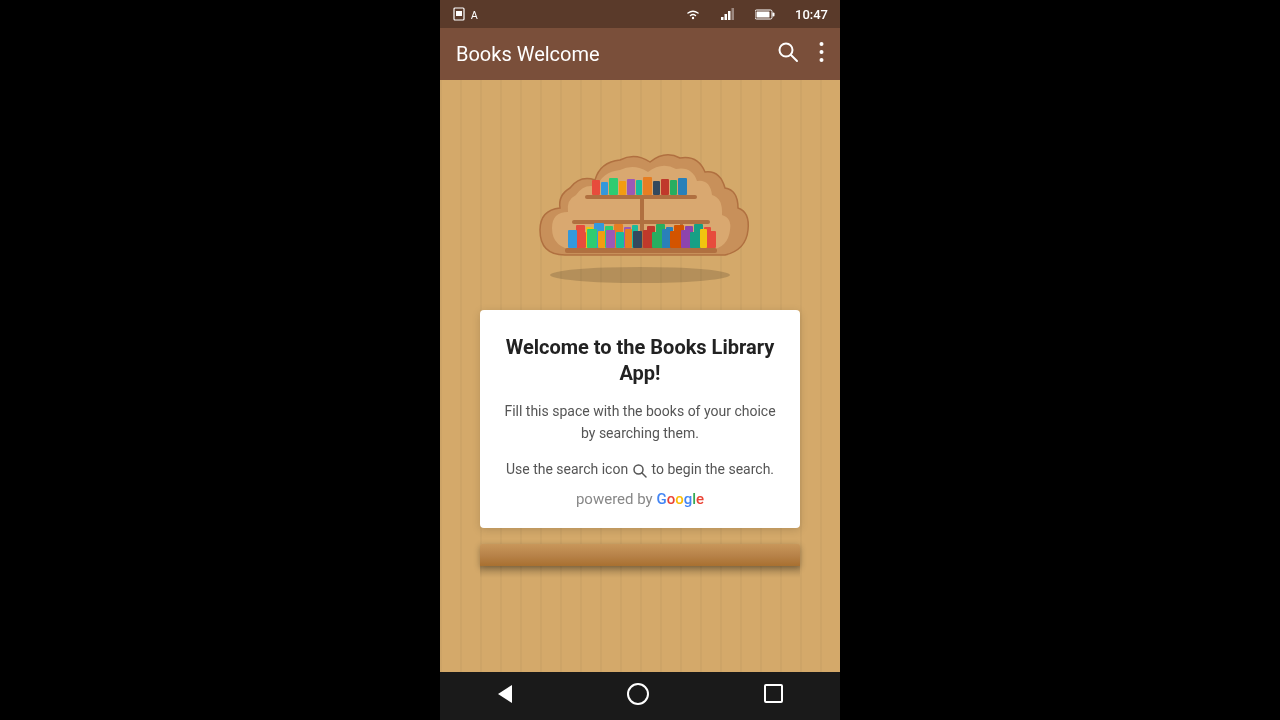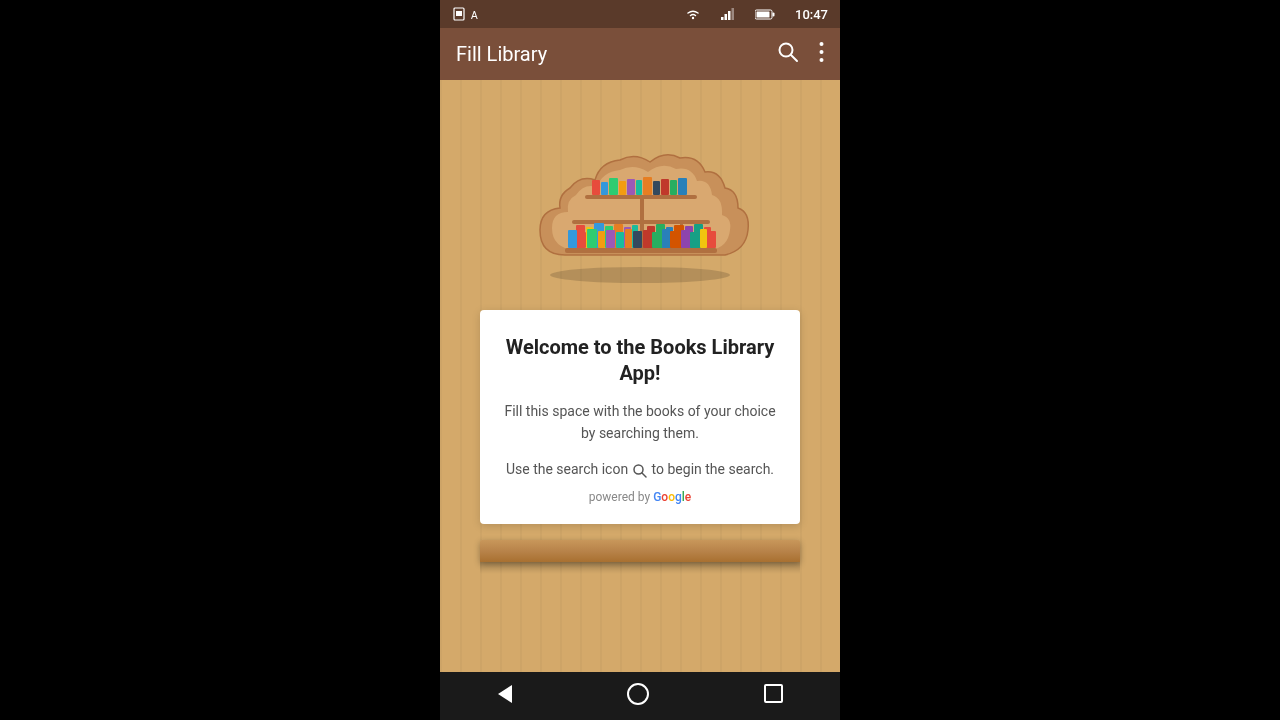--- a/index.html
+++ b/index.html
@@ -143,21 +143,21 @@
       line-height: 1.6;
       margin-bottom: 8px;
     }
 
     .search-inline-icon {
       font-size: 16px;
       vertical-align: middle;
     }
 
     .powered-by {
-      font-size: 12px;
+      font-size: 15px;
       color: #888;
     }
 
     .google-text {
       font-weight: 500;
     }
     .g-blue { color: #4285F4; }
     .g-red { color: #EA4335; }
     .g-yellow { color: #FBBC05; }
     .g-green { color: #34A853; }
@@ -265,21 +265,21 @@
       <svg width="20" height="11" viewBox="0 0 20 11">
         <rect x="0" y="1" width="17" height="9" rx="1.5" fill="none" stroke="white" stroke-width="1"></rect>
         <rect x="17.5" y="3.5" width="2" height="4" rx="1" fill="white"></rect>
         <rect x="1.5" y="2.5" width="13" height="6" rx="0.5" fill="white"></rect>
       </svg>
       <span style="color:#fff; font-size:13px; font-weight:500;">10:47</span>
     </div>
   </div>
 
   <div class="toolbar">
-    <span class="toolbar-title">Fill Library</span>
+    <span class="toolbar-title">Books Welcome</span>
     <div class="toolbar-actions">
       <span class="toolbar-icon">
         <svg width="22" height="22" viewBox="0 0 22 22" fill="none">
           <circle cx="9" cy="9" r="6.5" stroke="white" stroke-width="2"></circle>
           <line x1="14" y1="14" x2="20" y2="20" stroke="white" stroke-width="2" stroke-linecap="round"></line>
         </svg>
       </span>
       <span class="toolbar-icon">
         <svg width="5" height="22" viewBox="0 0 5 22" fill="white">
           <circle cx="2.5" cy="3" r="2"></circle>

